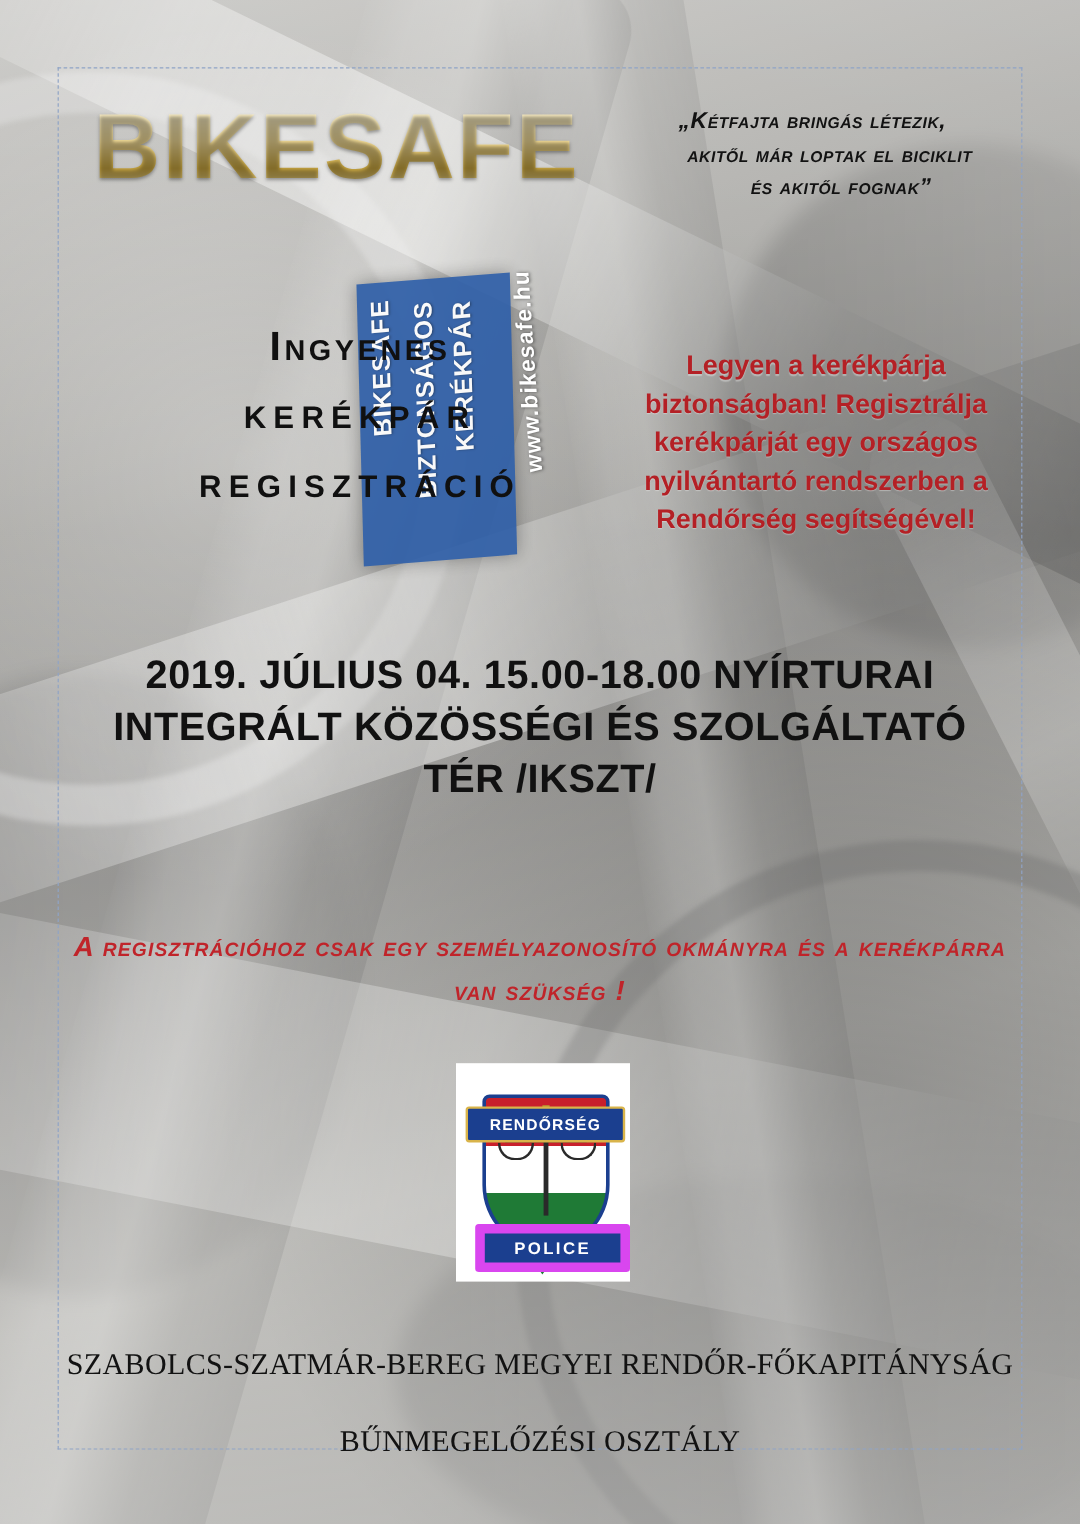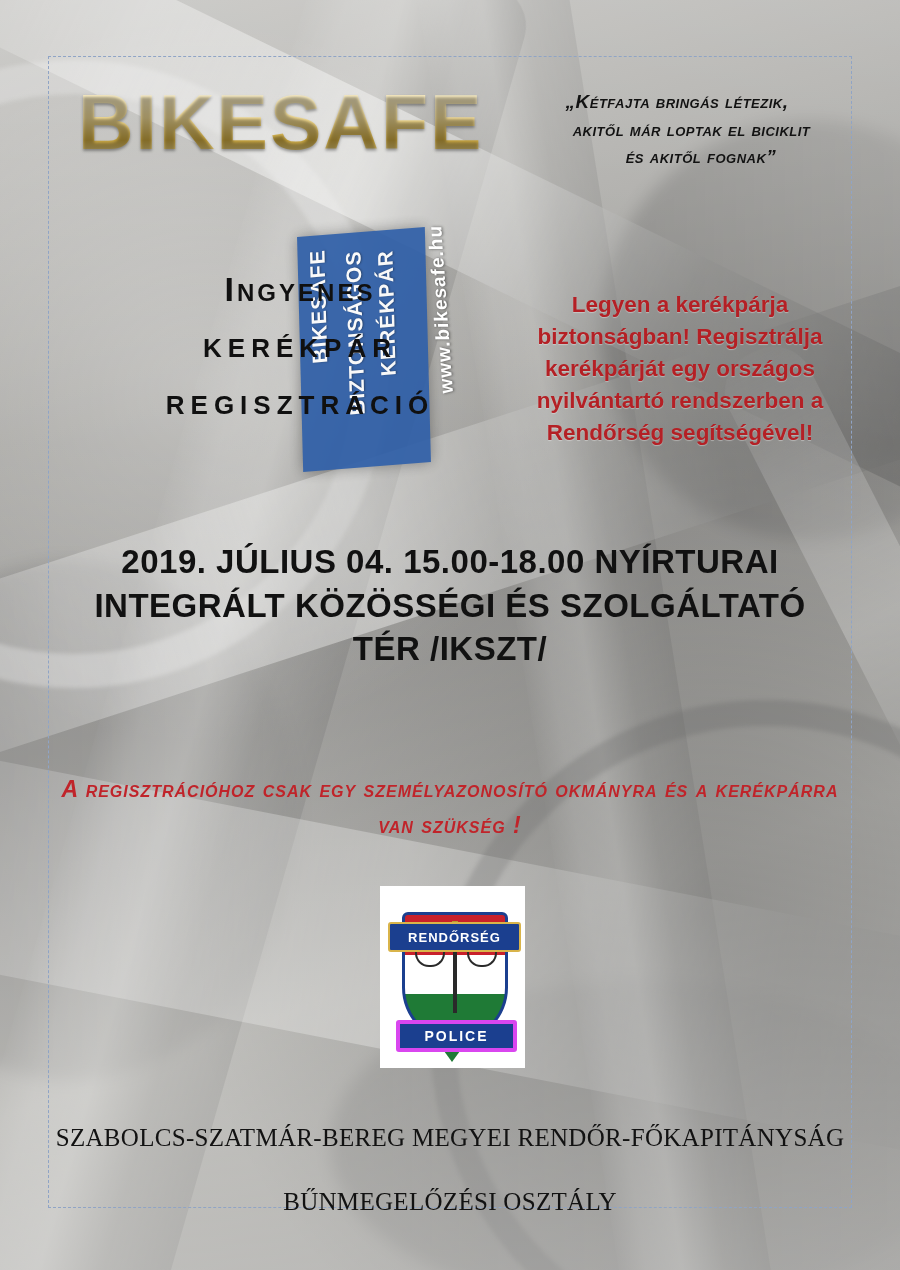--- a/index.html
+++ b/index.html
@@ -279,21 +279,21 @@
   .pan-r { left: 62px; }
   .shield .cross-v { position: absolute; left: 47px; top: 6px; width: 6px; height: 22px; background: #b8982f; }
   .shield .cross-h { position: absolute; left: 38px; top: 12px; width: 24px; height: 6px; background: #b8982f; }
   .emb-banner-bottom {
     position: absolute;
     left: 16px;
     top: 134px;
     width: 113px;
     height: 24px;
     background: #1b3f8f;
-    border: 4px solid #d946ef;
+    border: 8px solid #d946ef;
     border-radius: 3px;
     display: flex;
     align-items: center;
     justify-content: center;
     color: #ffffff;
     font-size: 14px;
     font-weight: bold;
     letter-spacing: 2px;
     z-index: 3;
   }

